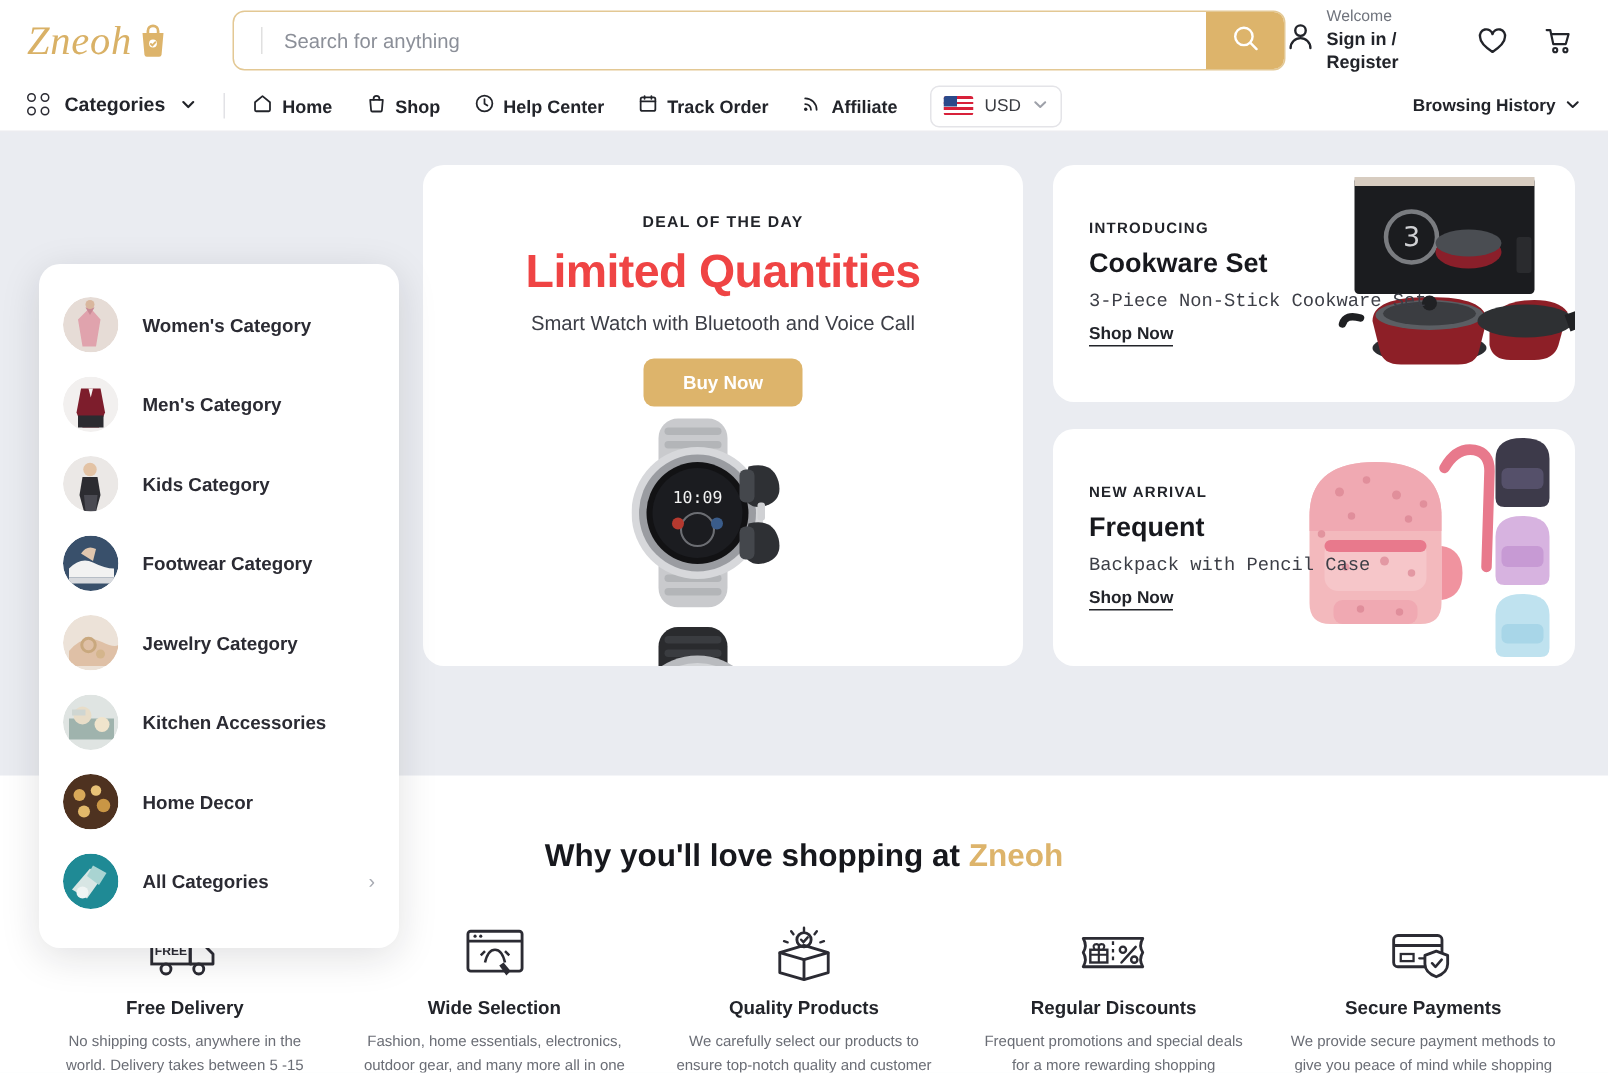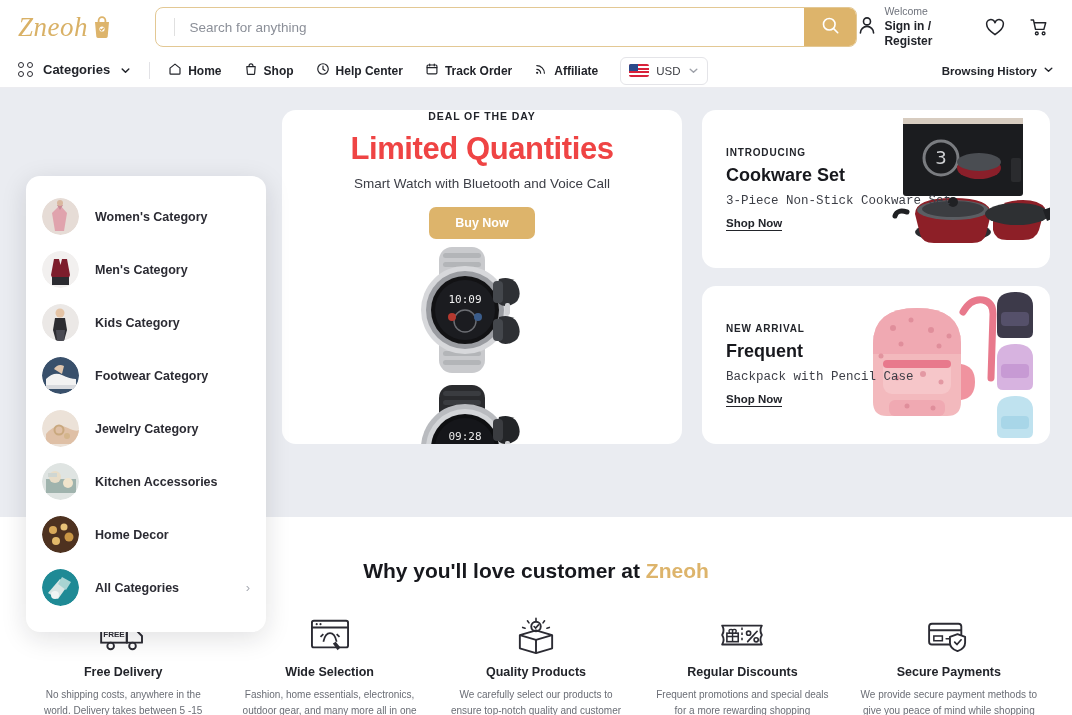--- a/index.html
+++ b/index.html
@@ -72,21 +72,21 @@
   .browsing { margin-left: auto; display: flex; align-items: center; gap: 6px; cursor: pointer; }
   .browsing span { font-size: 11.5px; font-weight: 600; color: #22242a; }
 
   
   .hero-section {
     position: relative; height: 429px; background: #eaecf1; padding: 22px 22px 0 22px;
   }
   .hero-row { display: flex; gap: 20px; height: 334px; padding-left: 260px; }
   .deal-card {
     flex: 1; background: #fff; border-radius: 14px; position: relative; overflow: hidden;
-    display: flex; flex-direction: column; align-items: center; 
+    display: flex; flex-direction: column; align-items: center; padding-top: 32px;
   }
   .deal-kicker { font-size: 10.5px; font-weight: 700; letter-spacing: .9px; color: #22242a; }
   .deal-title { font-size: 31px; font-weight: 700; color: #ef4444; margin-top: 9px; letter-spacing: -.4px; }
   .deal-sub { font-size: 13.5px; color: #3c3e46; margin-top: 9px; }
   .buy-btn {
     margin-top: 16px; background: #ddb46b; color: #fff; border: none; border-radius: 7px;
     padding: 9px 26px; font-size: 12.5px; font-weight: 600; cursor: pointer;
     font-family: "Liberation Sans", sans-serif;
   }
   .watch-row { display: flex; justify-content: center; gap: 6px; margin-top: 6px; flex-direction: column; }
@@ -526,21 +526,21 @@
             </svg>
         </span>
         <span class="cat-name">All Categories</span>
         <span class="cat-chevron">›</span>
       </div>
     </div>
   </div>
 
   <div class="features-section">
     <div class="features-title">
-      <span>Why you'll love customer at </span><span class="brand">Zneoh</span>
+      <span>Why you'll love shopping at </span><span class="brand">Zneoh</span>
     </div>
 
     <div class="features-row">
 
       <div class="feature">
         <span class="feature-icon">
           <svg width="50" height="38" viewBox="0 0 52 40" fill="none">
             <rect x="3" y="7" width="27" height="20" stroke="#2b2b33" stroke-width="2"></rect>
             <path d="M30 13 h9 l7 7 v7 h-16 Z" stroke="#2b2b33" stroke-width="2" stroke-linejoin="round"></path>
             <circle cx="13" cy="30.5" r="3.5" stroke="#2b2b33" stroke-width="2"></circle>

